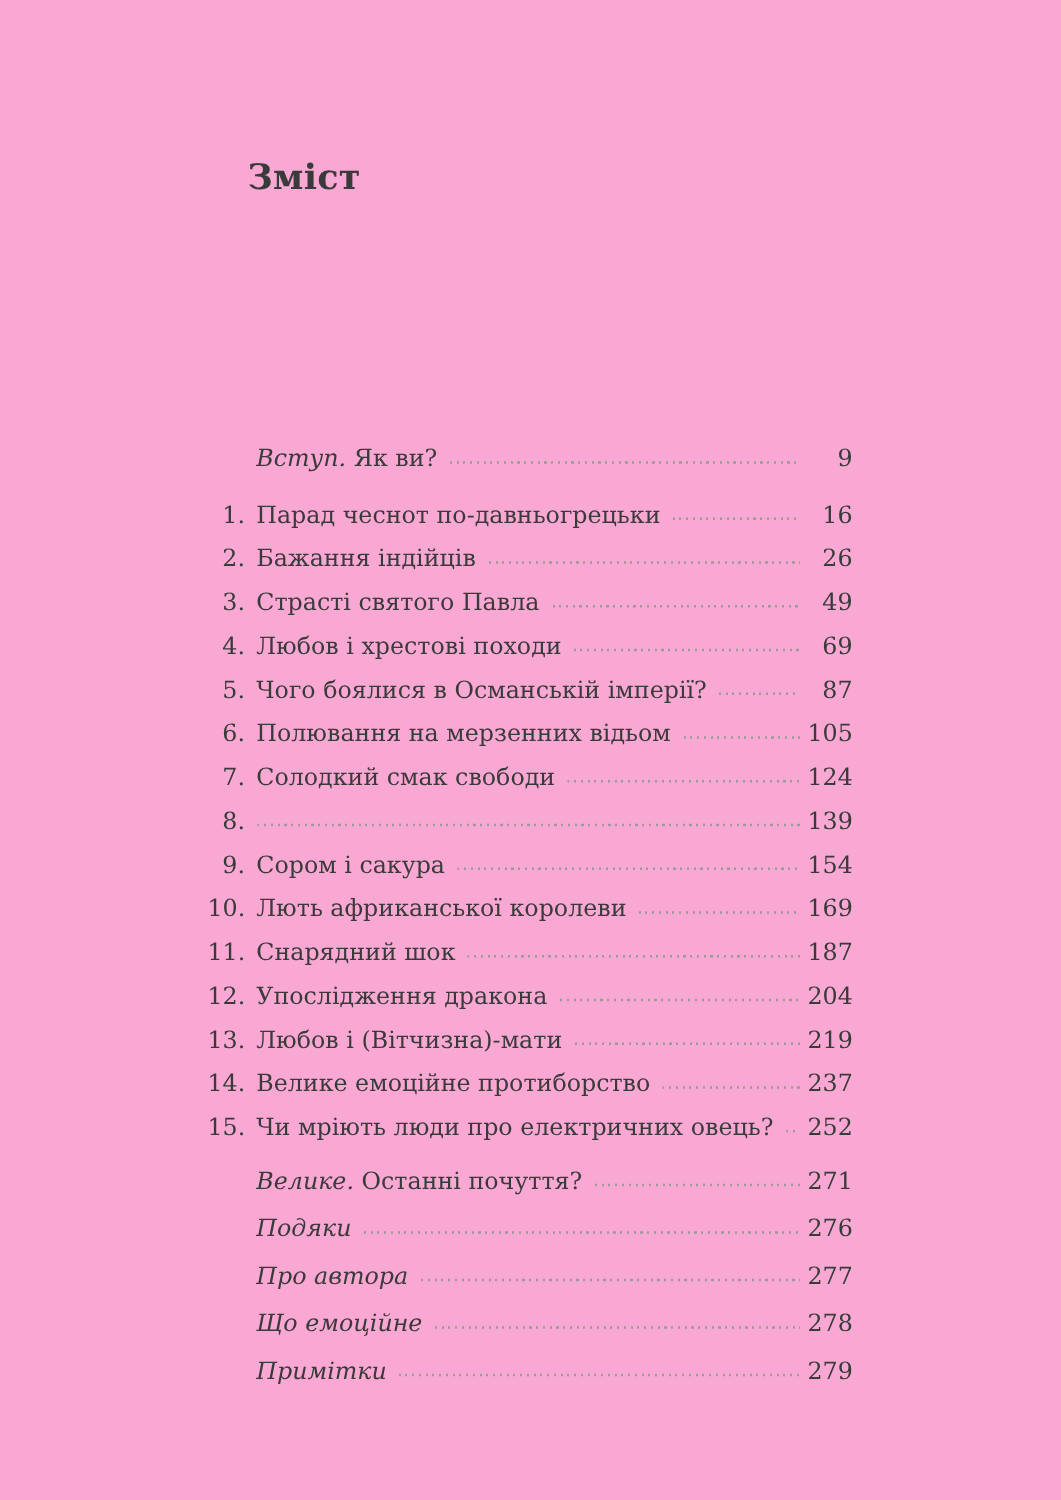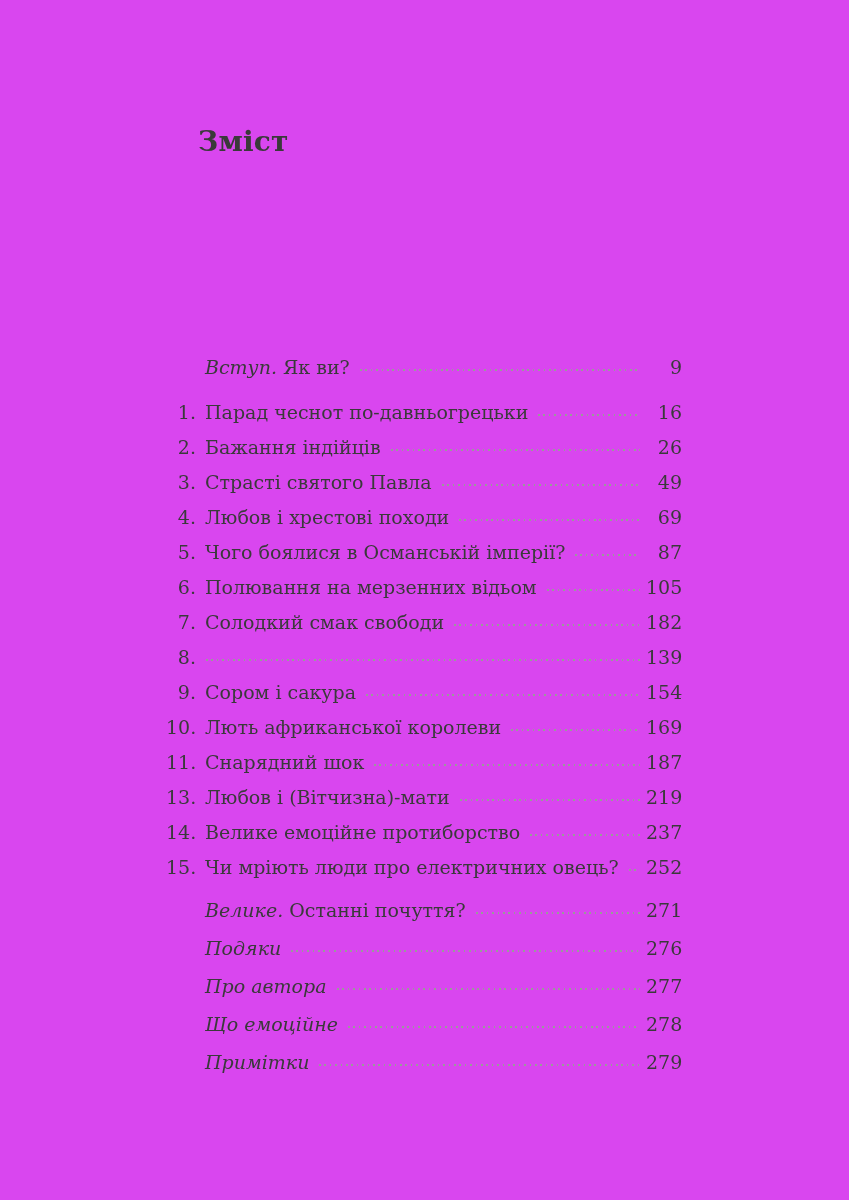--- a/index.html
+++ b/index.html
@@ -1,21 +1,21 @@
 <!DOCTYPE html>
 <html><head>
 <meta charset="utf-8">
 <style>
   html, body { margin: 0; padding: 0; background: #e8e8e8; }
   .page {
     position: relative;
     width: 849px;
     height: 1200px;
     margin: 0 auto;
-    background: #d946ef;
+    background: #f9a8d4;
     font-family: "DejaVu Serif", "Liberation Serif", serif;
     color: #3a3a3a;
     overflow: hidden;
   }
   .title {
     position: absolute;
     left: 198px;
     top: 106px;
     font-size: 28px;
     font-weight: 700;
@@ -113,21 +113,21 @@
     <div class="row">
       <span class="num">6.</span>
       <span class="ttl">Полювання на мерзенних відьом</span>
       <span class="leader"></span>
       <span class="pg">105</span>
     </div>
     <div class="row">
       <span class="num">7.</span>
       <span class="ttl">Солодкий смак свободи</span>
       <span class="leader"></span>
-      <span class="pg">182</span>
+      <span class="pg">124</span>
     </div>
     <div class="row">
       <span class="num">8.</span>
       <span class="leader"></span>
       <span class="pg">139</span>
     </div>
     <div class="row">
       <span class="num">9.</span>
       <span class="ttl">Сором і сакура</span>
       <span class="leader"></span>
@@ -139,20 +139,26 @@
       <span class="leader"></span>
       <span class="pg">169</span>
     </div>
     <div class="row">
       <span class="num">11.</span>
       <span class="ttl">Снарядний шок</span>
       <span class="leader"></span>
       <span class="pg">187</span>
     </div>
     <div class="row">
+      <span class="num">12.</span>
+      <span class="ttl">Упослідження дракона</span>
+      <span class="leader"></span>
+      <span class="pg">204</span>
+    </div>
+    <div class="row">
       <span class="num">13.</span>
       <span class="ttl">Любов і (Вітчизна)-мати</span>
       <span class="leader"></span>
       <span class="pg">219</span>
     </div>
     <div class="row">
       <span class="num">14.</span>
       <span class="ttl">Велике емоційне протиборство</span>
       <span class="leader"></span>
       <span class="pg">237</span>

